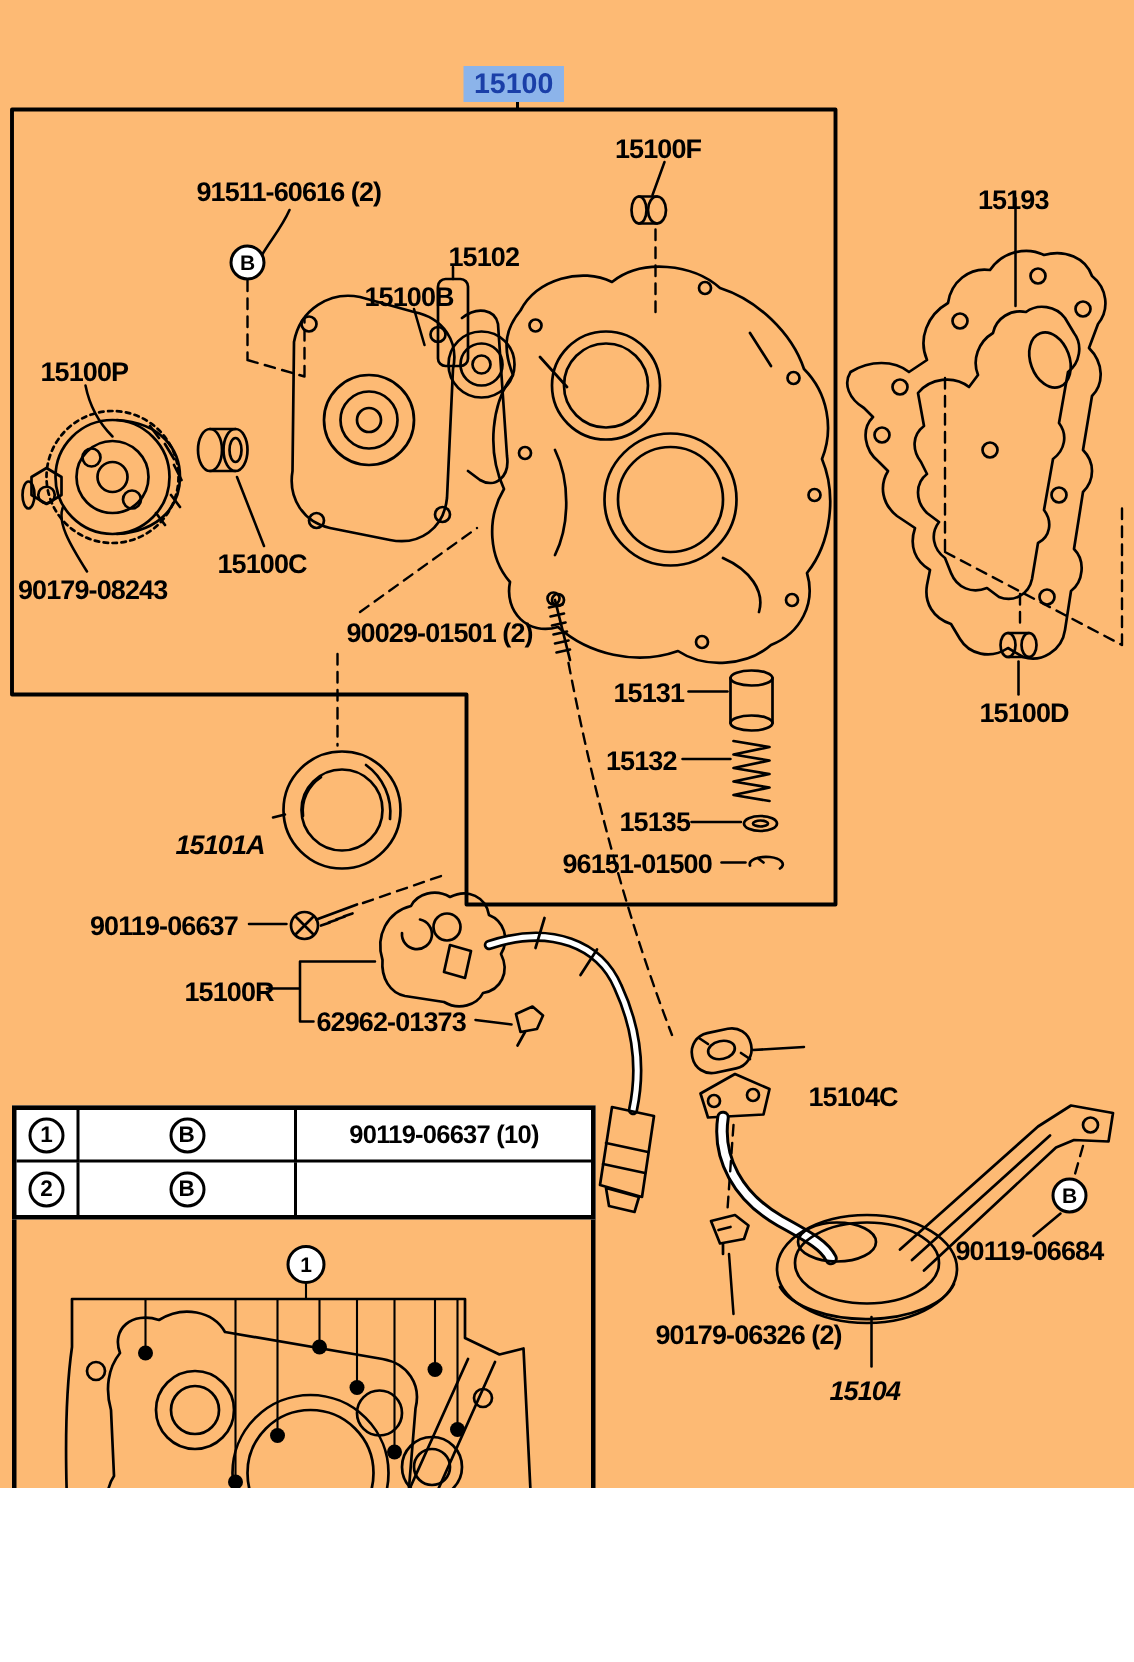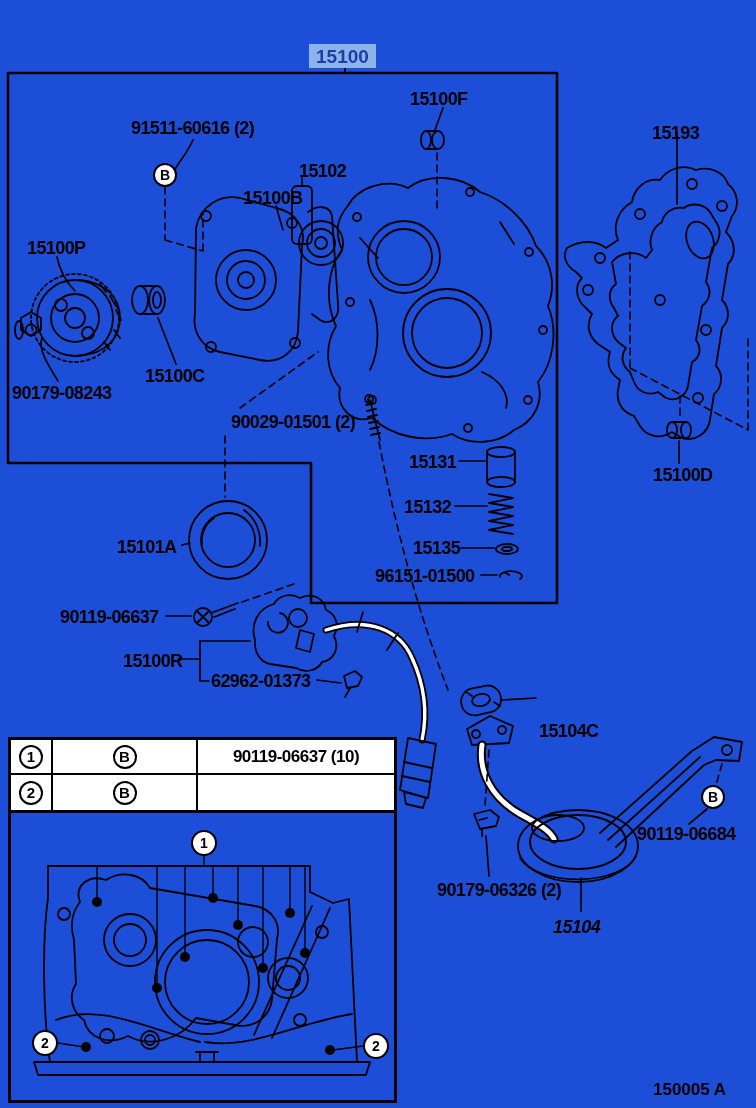--- a/index.html
+++ b/index.html
@@ -1,16 +1,16 @@
 <!DOCTYPE html>
 <html><head>
 <meta charset="utf-8">
 <style>
   html,body{margin:0;padding:0;background:#fff;}
-  .canvas{position:relative;width:756px;height:1108px;background:#1d4ed8;overflow:hidden;
+  .canvas{position:relative;width:756px;height:992px;background:#fdba74;overflow:hidden;
           font-family:"Liberation Sans",sans-serif;text-align:center;}
   .art{position:absolute;left:0;top:0;}
   .lbl{position:absolute;font-weight:bold;font-size:18px;letter-spacing:-0.6px;
        color:#000;white-space:nowrap;line-height:1;}
   .hl{background:#8CB4EA;color:#1A3FA8;padding:3px 7px 2px 7px;font-size:19px;letter-spacing:0;}
   .sym{position:absolute;box-sizing:border-box;border:2.5px solid #000;border-radius:50%;
        background:#fff;display:flex;align-items:center;justify-content:center;
        font-weight:bold;font-size:14px;color:#000;}
   .ptable{position:absolute;left:8px;top:737px;width:389px;height:76px;box-sizing:border-box;
           border:3px solid #000;display:grid;grid-template-columns:42px 145px 1fr;
@@ -281,21 +281,21 @@
   <div class="lbl" style="left:652px;top:124px;">15193</div>
   <div class="lbl" style="left:27px;top:239px;">15100P</div>
   <div class="lbl" style="left:12px;top:384px;">90179-08243</div>
   <div class="lbl" style="left:145px;top:367px;">15100C</div>
   <div class="lbl" style="left:231px;top:413px;">90029-01501 (2)</div>
   <div class="lbl" style="left:409px;top:453px;">15131</div>
   <div class="lbl" style="left:404px;top:498px;">15132</div>
   <div class="lbl" style="left:413px;top:539px;">15135</div>
   <div class="lbl" style="left:375px;top:567px;">96151-01500</div>
   <div class="lbl" style="left:653px;top:466px;">15100D</div>
-  <div class="lbl" style="left:117px;top:538px;">15101A</div>
+  <div class="lbl" style="left:117px;top:554px;font-style:italic;">15101A</div>
   <div class="lbl" style="left:60px;top:608px;">90119-06637</div>
   <div class="lbl" style="left:123px;top:652px;">15100R</div>
   <div class="lbl" style="left:211px;top:672px;">62962-01373</div>
   <div class="lbl" style="left:539px;top:722px;">15104C</div>
   <div class="lbl" style="left:637px;top:825px;">90119-06684</div>
   <div class="lbl" style="left:437px;top:881px;">90179-06326 (2)</div>
   <div class="lbl" style="left:553px;top:918px;font-style:italic;">15104</div>
 
   <span class="sym" style="left:153px;top:163px;width:24px;height:24px;">B</span>
   <span class="sym" style="left:701px;top:785px;width:24px;height:24px;">B</span>

